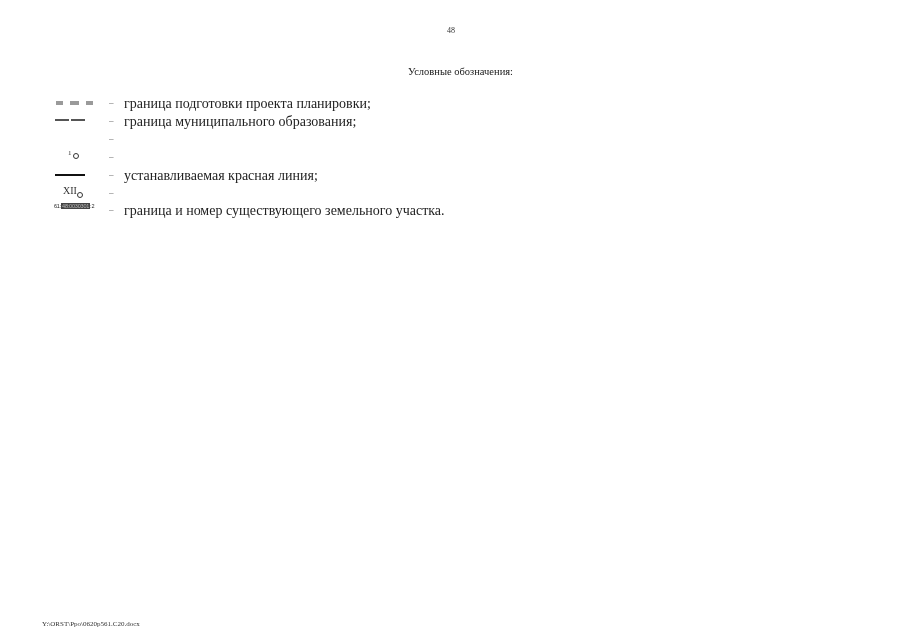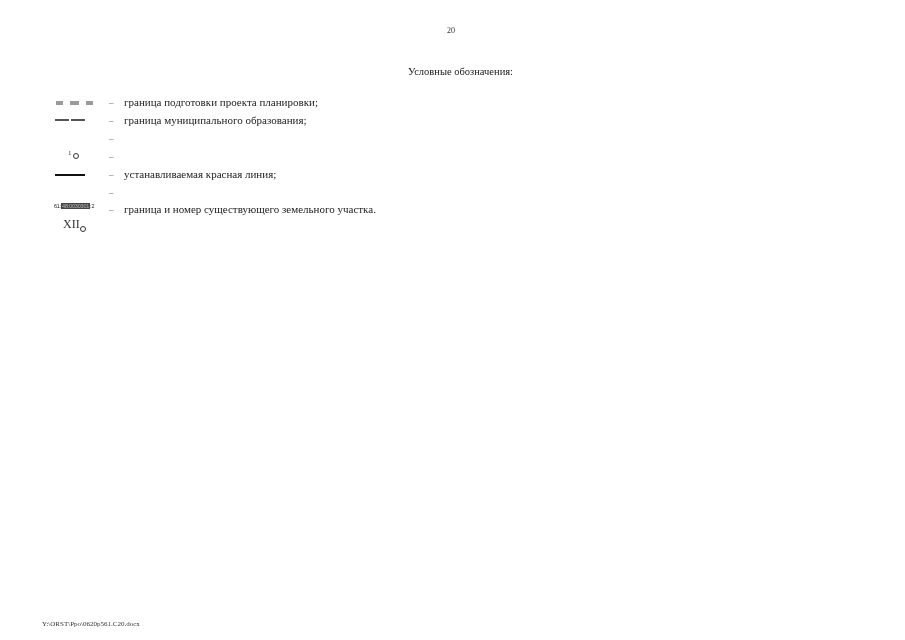--- a/index.html
+++ b/index.html
@@ -51,21 +51,21 @@
       position: absolute;
       left: 109px;
       top: 1px;
       font-size: 9px;
       color: #555;
     }
     .desc {
       position: absolute;
       left: 124px;
       top: 0px;
-      font-size: 11px;
+      font-size: 14px;
       white-space: nowrap;
       color: #222;
     }
     
     .sym-dashed {
       position: absolute;
       top: 5px;
       left: 6px;
       display: flex;
       gap: 7px;
@@ -115,23 +115,22 @@
       top: 6px;
       left: 5px;
       width: 30px;
       height: 2px;
       background: #111;
     }
     .sym-xp {
       position: absolute;
       left: 13px;
       top: -1px;
-      font-size: 12px;
-      color: #333;
-      margin-top: 32px;
+      font-size: 10px;
+      color: #333;
     }
     .sym-xp .circ {
       display: inline-block;
       width: 4px;
       height: 4px;
       border: 1px solid #333;
       border-radius: 50%;
       margin-left: 0px;
       vertical-align: -4px;
     }
@@ -154,21 +153,21 @@
       top: 607px;
       left: 42px;
       font-size: 7px;
       color: #333;
       margin-top: 13px;
     }
   </style>
 </head>
 <body>
 
-<div class="page-number">20</div>
+<div class="page-number">48</div>
 
 <div class="legend-title">Условные обозначения:</div>
 
 <div class="legend">
 
   <div class="legend-row" style="top:0px;">
     <div class="symbol">
       <div class="sym-dashed">
           <span></span>
           <span class="wide"></span>

